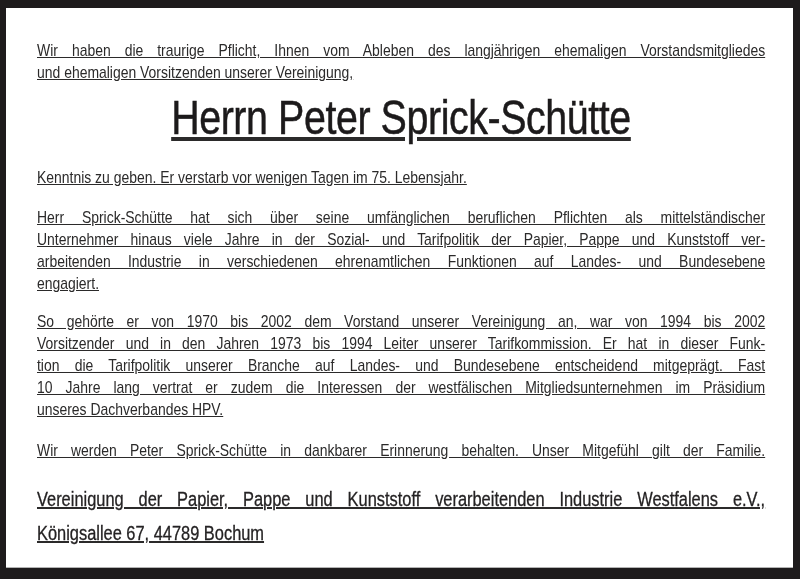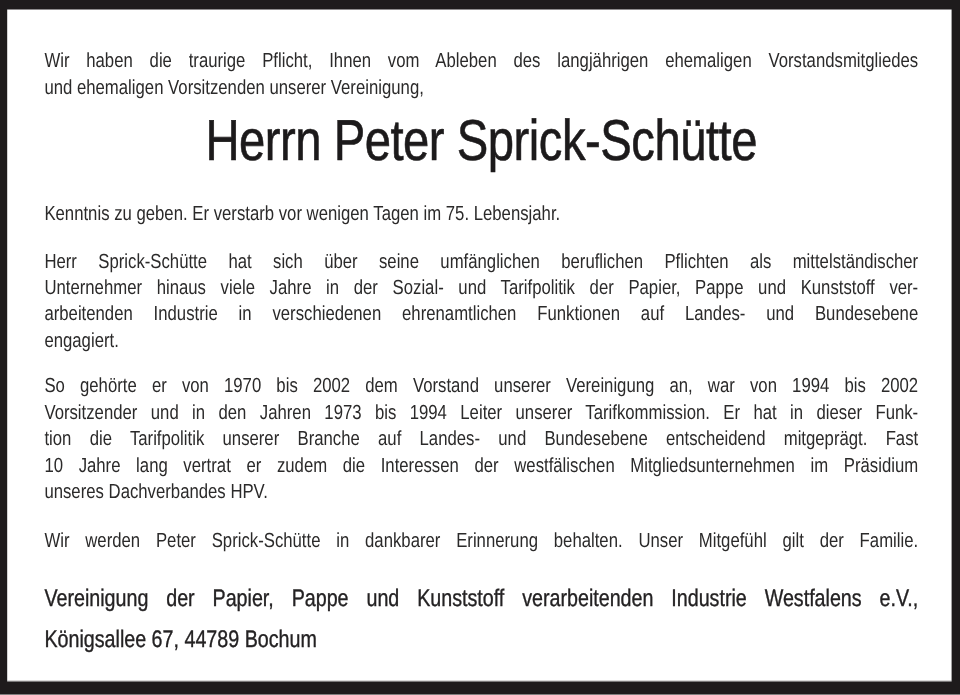--- a/index.html
+++ b/index.html
@@ -14,20 +14,21 @@
     border-style: solid;
     border-color: #1e1b1c;
     border-width: 8px 7px 11px 6px;   
     box-shadow: inset 0 -1px 0 #b3b3b3; 
     overflow: hidden;
   }
 
   .content {
     padding: 32px 44px 0 31px;
     color: #2b2a2a;
+    text-decoration: underline;
   }
 
   
   .cond {
     width: 888px;                 
     transform: scaleX(0.82);
     transform-origin: 0 0;
   }
 
   .para { font-size: 17px; line-height: 22px; }

